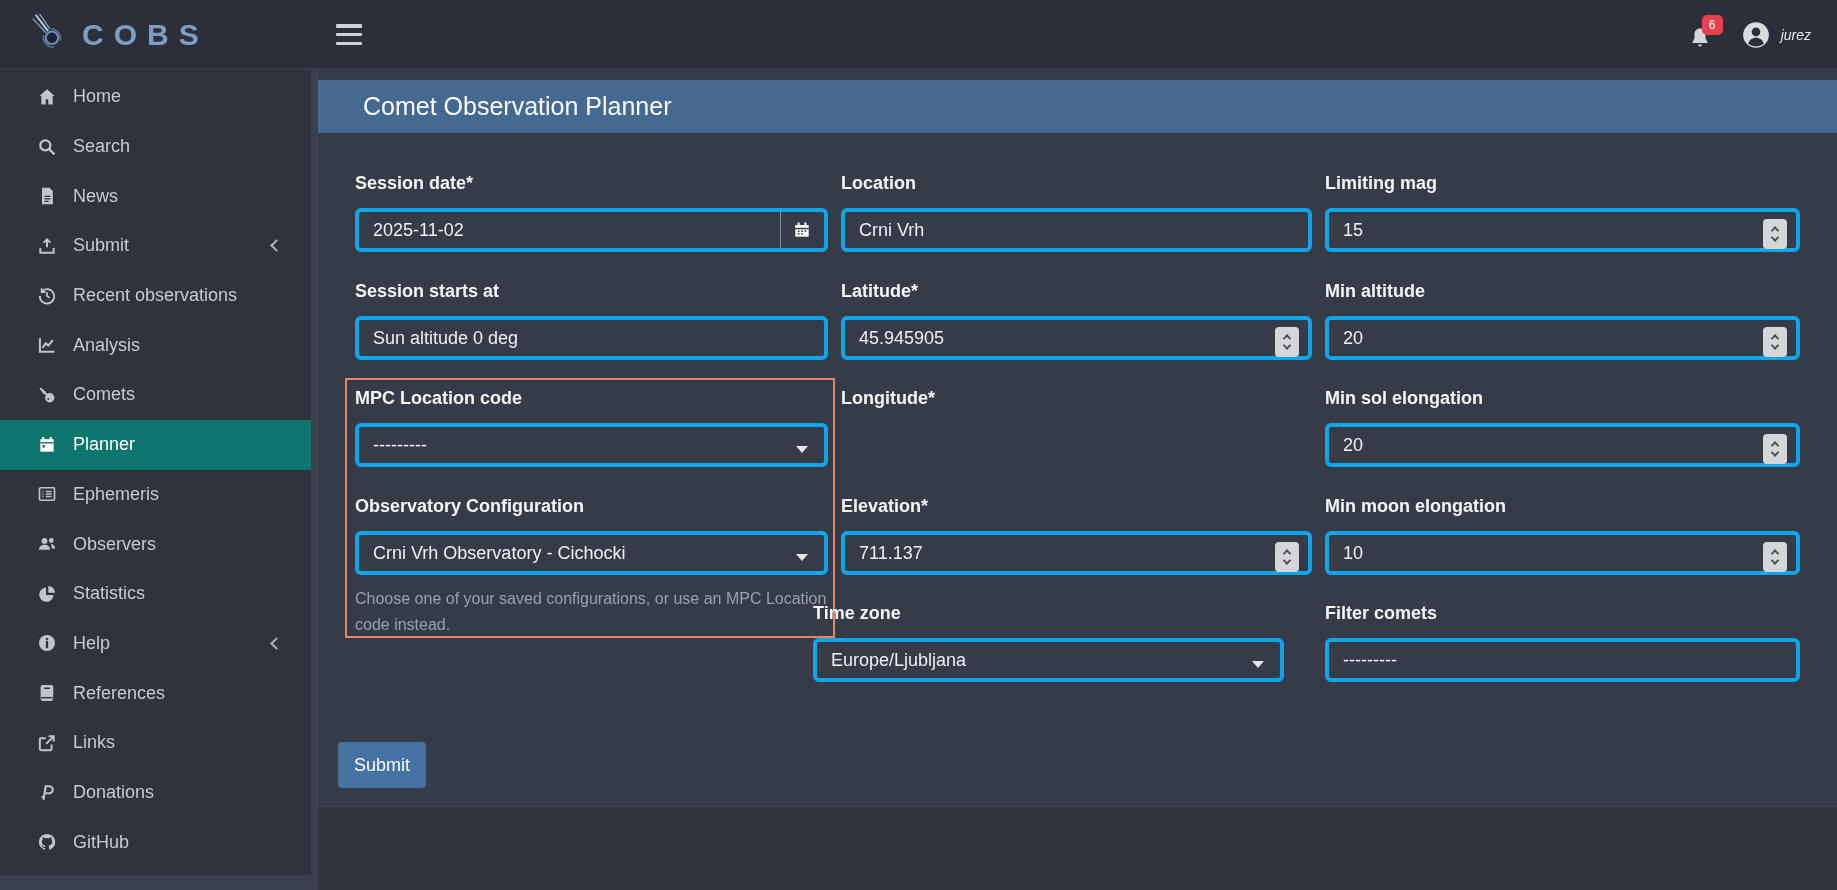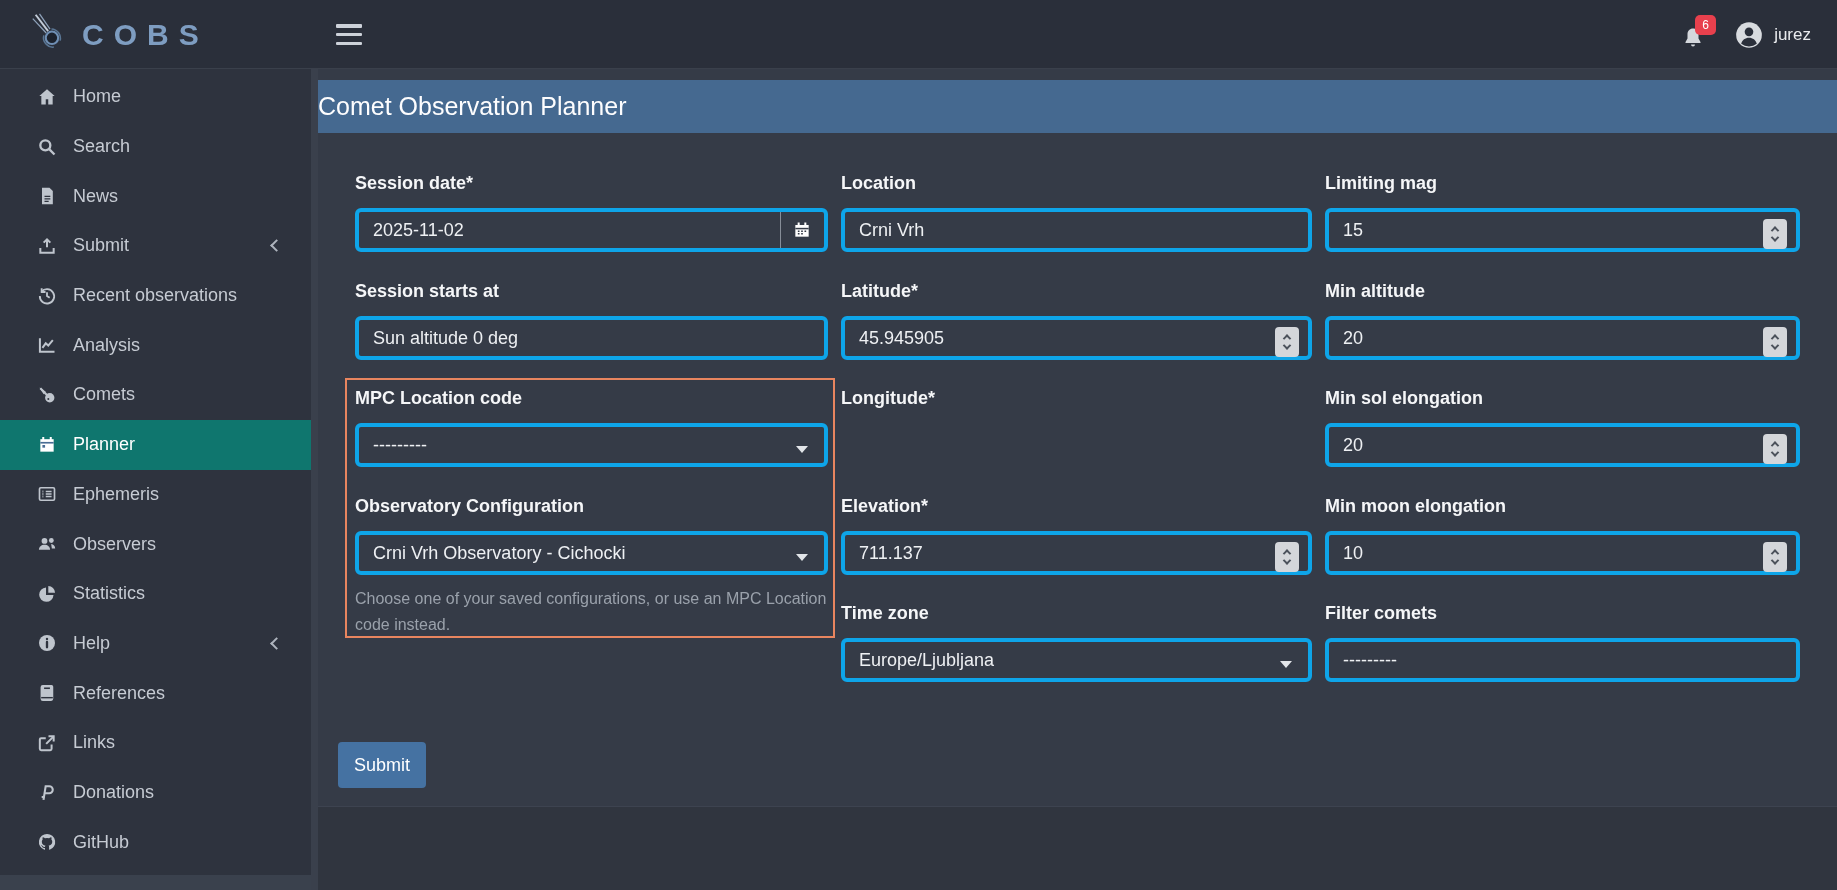--- a/index.html
+++ b/index.html
@@ -19,21 +19,21 @@
   .hamburger i { display:block; height:3.5px; background:#cdd2d9; border-radius:1px; }
   .top-right { position:absolute; right:26px; top:0; height:69px; display:flex;
     align-items:center; gap:26px; }
   .bell-wrap { position:relative; width:28px; height:30px; cursor:pointer; }
   .bell-wrap svg { width:24px; height:24px; color:#d4d7dc; margin-top:6px; }
   .badge { position:absolute; left:14px; top:-5px; min-width:21px; height:20px;
     background:#e8404d; color:#fff; font-size:12px; border-radius:5px;
     display:flex; align-items:center; justify-content:center; padding:0 4px; }
   .user { display:flex; align-items:center; gap:11px; cursor:pointer; }
   .user svg { width:28px; height:28px; }
-  .user .uname { font-size:17px; color:#e9ebee; }
+  .user .uname { font-size:14px; color:#e9ebee;font-style:italic; }
 
   
   .sidebar { position:absolute; top:69px; left:0; width:318px; bottom:0;
     background:#2e333e; z-index:4; }
   .side-scroll { position:absolute; right:0; top:0; bottom:0; width:7px;
     background:#3a404c; }
   .side-bottom { position:absolute; bottom:0; left:0; width:311px; height:15px;
     background:#3a414d; }
   .nav { position:absolute; top:3px; left:0; width:311px; }
   .nav-item { height:49.7px; display:flex; align-items:center; padding-left:35px;
@@ -43,21 +43,21 @@
   .nav-item .nico svg { width:20px; height:20px; }
   .nav-item .nlabel { font-size:18px; margin-left:14px; white-space:nowrap; }
   .nav-item.active { background:#0f766e; color:#fff; }
   .nav-item.active .nico { color:#fff; }
   .chev { margin-left:auto; margin-right:30px; width:9px; height:9px;
     border:solid #aeb4bd; border-width:2px 0 0 2px; transform:rotate(-45deg); }
 
   
   main { position:absolute; left:318px; top:69px; right:0; bottom:0; background:#353b47; }
   .banner { position:absolute; left:0; right:0; top:11px; height:53px;
-    background:#456990; display:flex; align-items:center; }
+    background:#456990; display:flex; align-items:center; padding-left:45px; }
   .banner h1 { font-size:25px; font-weight:400; color:#fdfdfe; }
   .footer { position:absolute; left:0; right:0; top:737px; bottom:0;
     background:#30353f; border-top:1px solid #3d4350; }
 
   
   .field { position:absolute; }
   .flabel { font-size:18px; font-weight:bold; color:#f5f6f8; height:24px;
     margin-bottom:11px; white-space:nowrap; }
   .box { height:44px; border:4px solid #0ea5e9; border-radius:6px;
     background:transparent; width:100%; position:relative; }
@@ -365,21 +365,21 @@
     <div class="flabel">Elevation*</div>
     <div class="box solo">
       <input class="tin" value="711.137" style="">
       <span class="spinner">
           <i class="up"></i>
           <i class="dn"></i>
         </span>
     </div>
   </div>
 
-  <div class="field" style="left:523px; top:534px; width:471px;">
+  <div class="field" style="left:495px; top:534px; width:471px;">
     <div class="flabel">Time zone</div>
     <div class="box selectbox">
       <span class="sval">Europe/Ljubljana</span>
       <span class="caret"></span>
     </div>
   </div>
 
   <div class="field" style="left:1007px; top:104px; width:475px;">
     <div class="flabel">Limiting mag</div>
     <div class="box solo">

